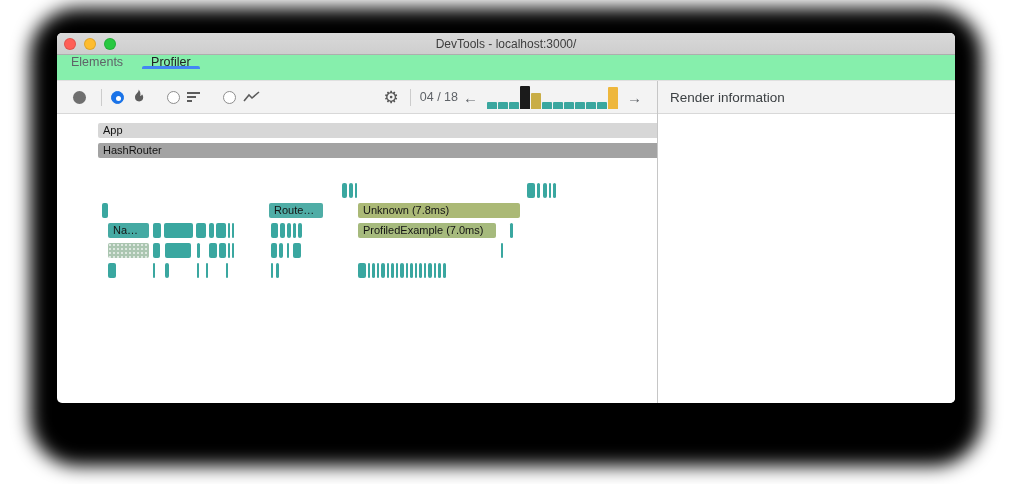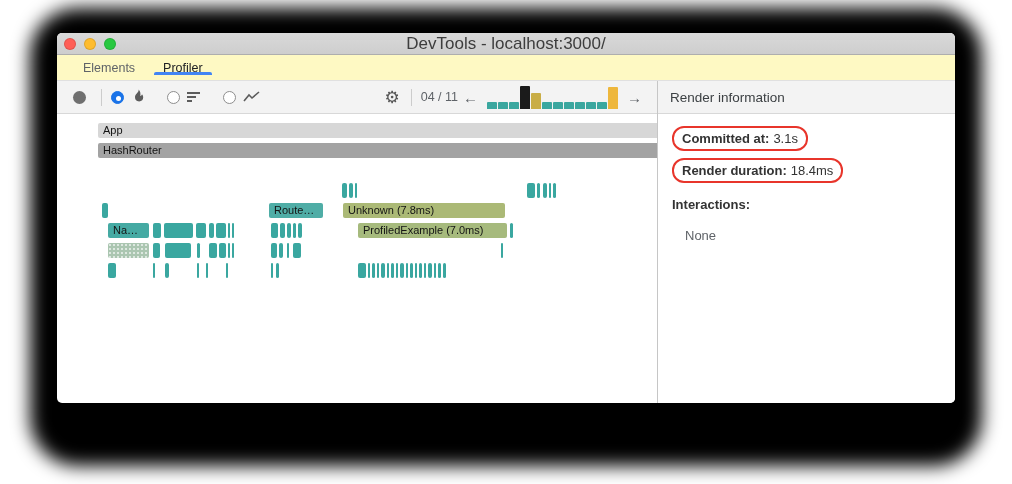--- a/index.html
+++ b/index.html
@@ -5,26 +5,26 @@
   html,body{margin:0;padding:0;background:#fff;}
   .stage{position:relative;width:1012px;height:484px;background:#fff;overflow:hidden;
          font-family:"Liberation Sans",sans-serif;}
   .shadow{position:absolute;left:30px;top:8px;width:952px;height:458px;background:#000;
           border-radius:48px;filter:blur(9px);}
   .window{position:absolute;left:57px;top:33px;width:898px;height:370px;background:#fff;
           border-radius:5px;overflow:hidden;box-shadow:0 0 0 1px rgba(0,0,0,.35);}
   
   .titlebar{height:21px;background:linear-gradient(#d9d9d9,#cecece);border-bottom:1px solid #aeaeae;
             position:relative;display:flex;align-items:center;justify-content:center;}
-  .title{font-size:17px;color:#3d3d3d;}
+  .title{font-size:12px;color:#3d3d3d;}
   .lights{position:absolute;left:7px;top:5px;display:flex;gap:8px;}
   .light{width:12px;height:12px;border-radius:50%;box-shadow:inset 0 0 0 1px rgba(0,0,0,.12);}
   .light.close{background:#ff5f57;} .light.min{background:#febc2e;} .light.zoom{background:#28c840;}
   
-  .tabbar{height:25px;background:#fef9c3;display:flex;align-items:center;padding-left:12px;
+  .tabbar{height:25px;background:#86efac;display:flex;align-items:flex-start;
           border-bottom:1px solid #e0e0e0;}
   .tab{padding:0 14px;display:flex;align-items:center;font-size:12.5px;color:#5f6368;position:relative;cursor:default;}
   .tab.active{color:#202124;}
   .tab.active::after{content:"";position:absolute;left:5px;right:5px;bottom:0;height:3px;background:#4285f4;border-radius:2px 2px 0 0;}
   
   .main{display:flex;height:323px;}
   .left{width:600px;display:flex;flex-direction:column;}
   .right{flex:1;border-left:1px solid #c6c6c6;display:flex;flex-direction:column;background:#fff;}
   .pane-head{height:32px;background:#f3f3f3;border-bottom:1px solid #d8d8d8;display:flex;align-items:center;flex:0 0 auto;}
   .left .pane-head{padding:0 10px;}
@@ -109,21 +109,21 @@
           <div class="radio"></div>
           <div class="ticon">
             <svg width="17" height="12" viewBox="0 0 17 12">
               <polyline points="1,10 6,4 9,7 16,1" fill="none" stroke="#5c5c5c" stroke-width="1.6"></polyline>
               </svg>
           </div>
 
           <div class="spacer"></div>
           <div class="gear">⚙</div>
           <div class="vsep"></div>
-          <div class="counter">04 / 11</div>
+          <div class="counter">04 / 18</div>
           <div class="arrow">←</div>
           <div class="cchart">
               <div class="cbar" style="height: 7px; background: rgb(58, 167, 159);"></div>
               <div class="cbar" style="height: 7px; background: rgb(58, 167, 159);"></div>
               <div class="cbar" style="height: 7px; background: rgb(58, 167, 159);"></div>
               <div class="cbar pattern" style="height: 23px; background: rgb(27, 27, 27);"></div>
               <div class="cbar" style="height: 16px; background: rgb(201, 173, 69);"></div>
               <div class="cbar" style="height: 7px; background: rgb(58, 167, 159);"></div>
               <div class="cbar" style="height: 7px; background: rgb(58, 167, 159);"></div>
               <div class="cbar" style="height: 7px; background: rgb(58, 167, 159);"></div>
@@ -154,41 +154,41 @@
               <div class="fbar" style="left: 440px; width: 3px; background: rgb(58, 167, 160);"></div>
               <div class="fbar" style="left: 446px; width: 4px; background: rgb(58, 167, 160);"></div>
               <div class="fbar" style="left: 452px; width: 2px; background: rgb(58, 167, 160);"></div>
               <div class="fbar" style="left: 456px; width: 3px; background: rgb(58, 167, 160);"></div>
             </div>
             <div class="frow" style="top: 89px;">
               <div class="fbar" style="left: 5px; width: 6px; background: rgb(58, 167, 160);"></div>
               <div class="fbar" style="left: 172px; width: 54px; background: rgb(79, 173, 166);">
                 <span>Route…</span>
               </div>
-              <div class="fbar" style="left: 246px; width: 162px; background: rgb(171, 185, 118);">
+              <div class="fbar" style="left: 261px; width: 162px; background: rgb(171, 185, 118);">
                 <span>Unknown (7.8ms)</span>
               </div>
             </div>
             <div class="frow" style="top: 109px;">
               <div class="fbar" style="left: 11px; width: 41px; background: rgb(69, 170, 163);">
                 <span>Na…</span>
               </div>
               <div class="fbar" style="left: 56px; width: 8px; background: rgb(58, 167, 160);"></div>
               <div class="fbar" style="left: 67px; width: 29px; background: rgb(58, 167, 160);"></div>
               <div class="fbar" style="left: 99px; width: 10px; background: rgb(58, 167, 160);"></div>
               <div class="fbar" style="left: 112px; width: 5px; background: rgb(58, 167, 160);"></div>
               <div class="fbar" style="left: 119px; width: 10px; background: rgb(58, 167, 160);"></div>
               <div class="fbar" style="left: 131px; width: 2px; background: rgb(58, 167, 160);"></div>
               <div class="fbar" style="left: 135px; width: 2px; background: rgb(58, 167, 160);"></div>
               <div class="fbar" style="left: 174px; width: 7px; background: rgb(58, 167, 160);"></div>
               <div class="fbar" style="left: 183px; width: 5px; background: rgb(58, 167, 160);"></div>
               <div class="fbar" style="left: 190px; width: 4px; background: rgb(58, 167, 160);"></div>
               <div class="fbar" style="left: 196px; width: 3px; background: rgb(58, 167, 160);"></div>
               <div class="fbar" style="left: 201px; width: 4px; background: rgb(58, 167, 160);"></div>
-              <div class="fbar" style="left: 261px; width: 149px; background: rgb(166, 186, 125);">
+              <div class="fbar" style="left: 261px; width: 138px; background: rgb(166, 186, 125);">
                 <span>ProfiledExample (7.0ms)</span>
               </div>
               <div class="fbar" style="left: 413px; width: 3px; background: rgb(58, 167, 160);"></div>
             </div>
             <div class="frow" style="top: 129px;">
               <div class="fbar faded" style="left: 11px; width: 41px; background: rgb(58, 167, 160);"></div>
               <div class="fbar" style="left: 56px; width: 7px; background: rgb(58, 167, 160);"></div>
               <div class="fbar" style="left: 68px; width: 26px; background: rgb(58, 167, 160);"></div>
               <div class="fbar" style="left: 100px; width: 3px; background: rgb(58, 167, 160);"></div>
               <div class="fbar" style="left: 112px; width: 8px; background: rgb(58, 167, 160);"></div>
@@ -227,27 +227,17 @@
               <div class="fbar" style="left: 331px; width: 4px; background: rgb(58, 167, 160);"></div>
               <div class="fbar" style="left: 337px; width: 2px; background: rgb(58, 167, 160);"></div>
               <div class="fbar" style="left: 341px; width: 3px; background: rgb(58, 167, 160);"></div>
               <div class="fbar" style="left: 346px; width: 3px; background: rgb(58, 167, 160);"></div>
             </div>
           </div>
       </div>
 
       <div class="right">
         <div class="pane-head">Render information</div>
-        <div class="rp-body">
-          <div>
-            <span class="pill"><span class="b">Committed at:</span><span class="val">3.1s</span></span>
-          </div>
-          <div>
-            <span class="pill"><span class="b">Render duration:</span><span class="val">18.4ms</span></span>
-          </div>
-          <div class="interactions">Interactions:</div>
-          <div class="none">None</div>
-        </div>
       </div>
 
     </div>
   </div>
 </div>
 
 </body></html>

